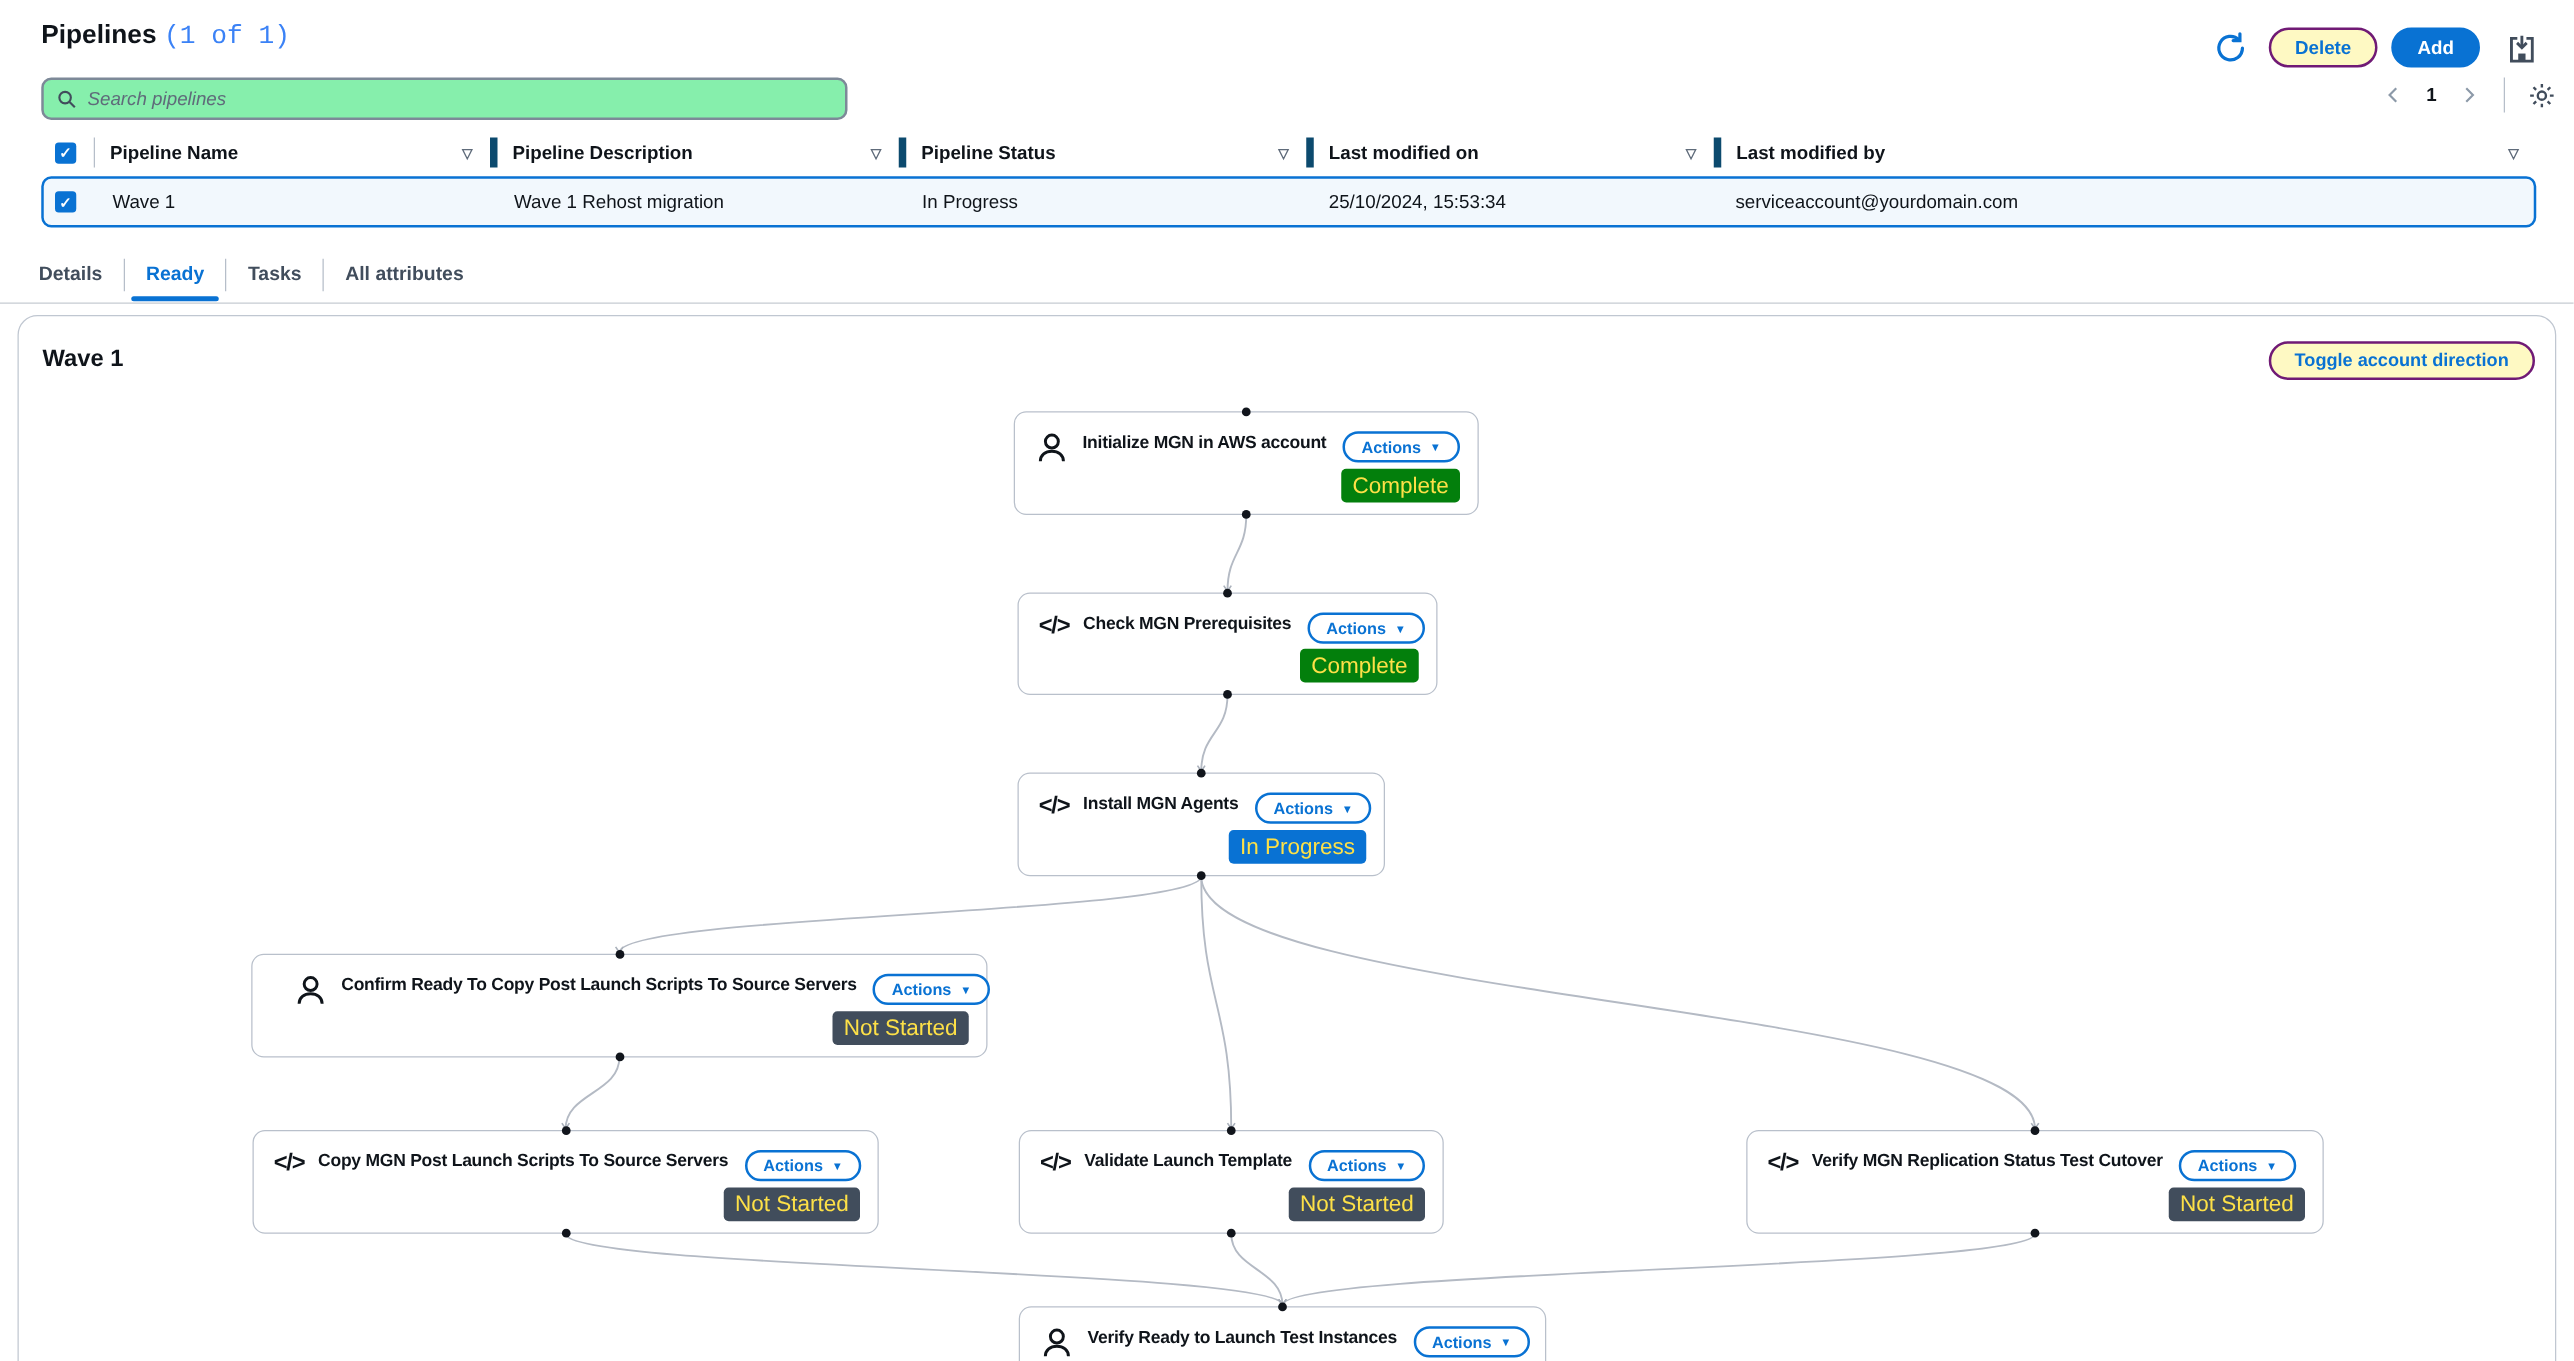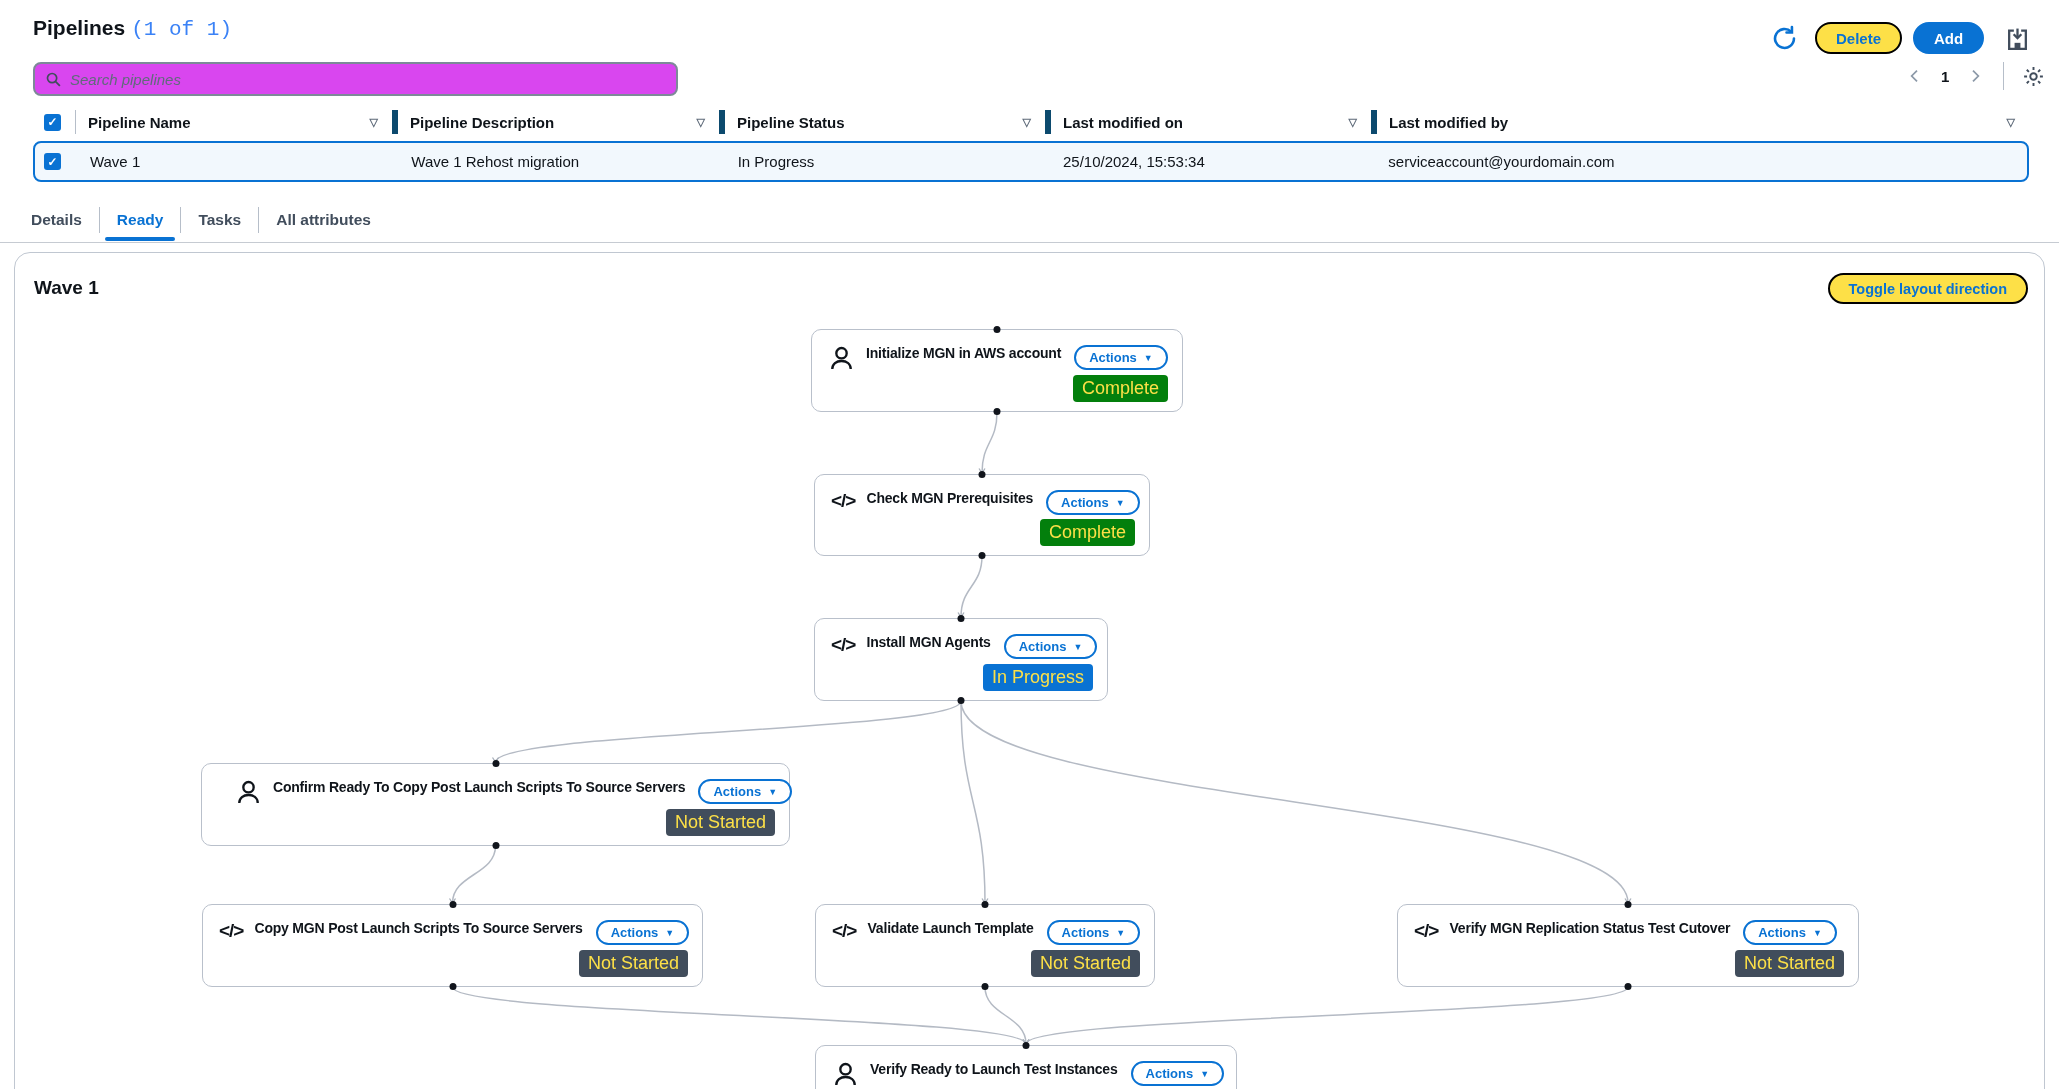--- a/index.html
+++ b/index.html
@@ -14,31 +14,31 @@
   .page-title { left:33px; top:16px; font-size:21px; font-weight:700; }
   .page-title .count { font-weight:400; color:#3b82f6; margin-left:6px;font-family:Liberation Mono, monospace; }
 
   .icon-btn { background:none; border:none; cursor:pointer; display:flex; align-items:center; justify-content:center; }
 
   .btn {
     height:32px; border-radius:20px; font-size:15px; font-weight:700;
     display:flex; align-items:center; padding:0 19px; cursor:pointer;
     font-family:"Liberation Sans",sans-serif;
   }
-  .btn.outline { border:2px solid #000000; color:#0972d3; background:#fde047; }
+  .btn.outline { border:2px solid #701a75; color:#0972d3; background:#fef9c3; }
   .btn.primary { border:2px solid #0972d3; color:#fff; background:#0972d3; }
 
   .pager { display:flex; align-items:center; gap:8px; }
   .pager .page-num { font-weight:700; font-size:15px; color:#0f141a; padding:0 6px; }
   .vdiv { width:1px; height:28px; background:#b6bec9; }
 
   
   .search-box {
     left:33px; top:62px; width:645px; height:34px;
-    border:2px solid #7d8998; border-radius:8px; background:#d946ef;
+    border:2px solid #7d8998; border-radius:8px; background:#86efac;
     display:flex; align-items:center; padding:0 10px; gap:8px;
   }
   .search-box input {
     border:none; outline:none; flex:1; font-size:15px;
     font-family:"Liberation Sans",sans-serif; color:#0f141a; background:transparent;
   }
   .search-box input::placeholder { color:#5f6b7a; font-style:italic; }
 
   
   .tbl-header {
@@ -215,21 +215,21 @@
     <div class="tab active">Ready</div>
     <span class="tab-div"></span>
     <div class="tab">Tasks</div>
     <span class="tab-div"></span>
     <div class="tab">All attributes</div>
   </div>
 <div class="abs tabs-rule"></div>
 
 <div class="abs panel">
   <div class="abs panel-title">Wave 1</div>
-  <button class="abs btn outline toggle-btn" style="font-size:14.5px;">Toggle layout direction</button>
+  <button class="abs btn outline toggle-btn" style="font-size:14.5px;">Toggle account direction</button>
   <svg class="abs edges">
     <defs>
       <marker id="arrow" markerWidth="10" markerHeight="10" refX="5.5" refY="4" orient="auto" markerUnits="userSpaceOnUse">
         <path d="M1,1 L5.5,4 L1,7" fill="none" stroke="#aab1bb" stroke-width="1.3"></path>
       </marker>
     </defs>
     <g id="edge-paths">
         <path d="M 982,159 C 982,189.5 967,189.5 967,220" fill="none" stroke="#b4bac4" stroke-width="1.5" marker-end="url(#arrow)"></path>
         <path d="M 967,303 C 967,333.5 946,333.5 946,364" fill="none" stroke="#b4bac4" stroke-width="1.5" marker-end="url(#arrow)"></path>
         <path d="M 946,448 C 946,478.5 480.5,478.5 480.5,509" fill="none" stroke="#b4bac4" stroke-width="1.5" marker-end="url(#arrow)"></path>

